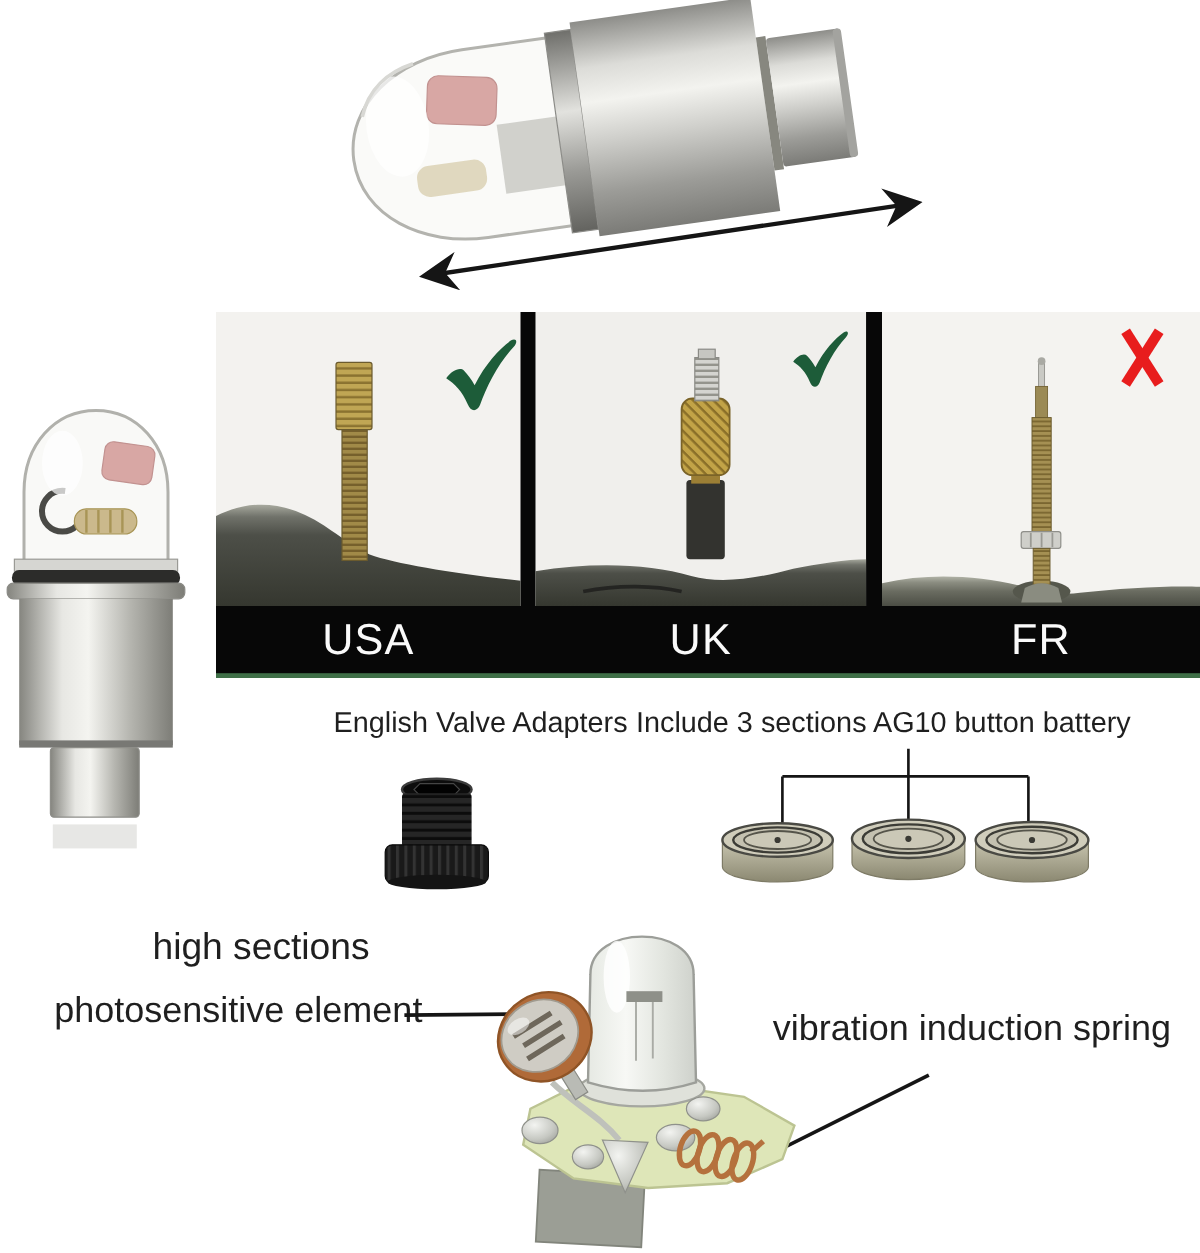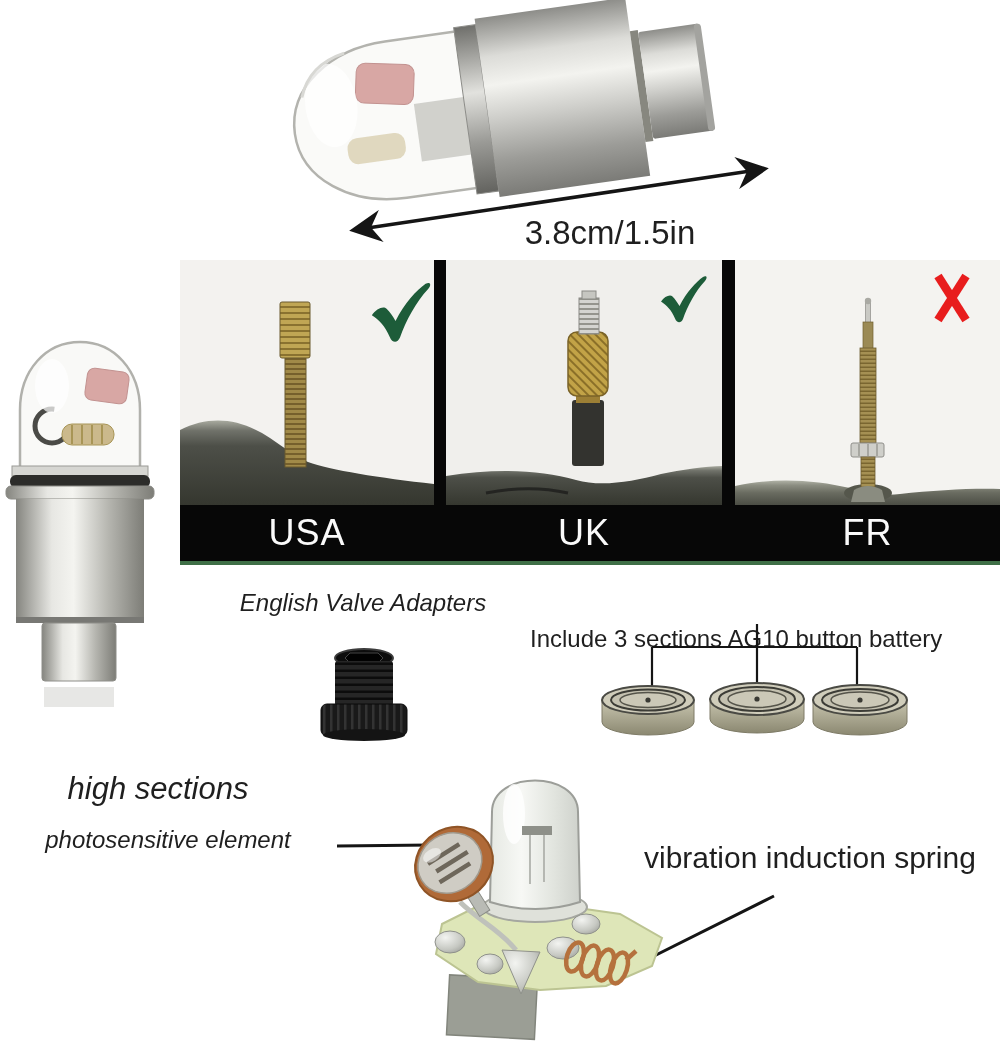--- a/index.html
+++ b/index.html
@@ -13,21 +13,21 @@
   .compare{left:180px;top:260px;width:820px;height:301px;background:#070707;
            border-bottom:4px solid #3f6f47;display:flex;}
   .col{display:flex;flex-direction:column;}
   .col.usa{width:254px;}
   .col.uk{width:276px;margin-left:12px;}
   .col.fr{width:314px;margin-left:13px;}
   .photo{height:245px;position:relative;overflow:hidden;}
   .photo svg{display:block;}
   .band-label{height:56px;display:flex;align-items:center;justify-content:center;
               color:#fafafa;font-size:36px;letter-spacing:1px;}
-  .ctr{text-align:center;font-style:italic;}
+  .ctr{text-align:right;}
 </style>
 </head>
 <body>
 
 <div class="canvas">
 
   <svg class="abs" style="left:265px;top:0px;" width="470" height="212" viewBox="0 0 470 212">
     <defs>
       <linearGradient id="gSteelV" x1="0" y1="0" x2="0" y2="1">
         <stop offset="0" stop-color="#8d8d89"></stop>
@@ -61,21 +61,20 @@
 
   <svg class="abs" style="left:338px;top:152px;" width="436" height="92" viewBox="0 0 436 92">
     <defs>
       <marker id="ah" viewBox="0 0 10 10" refX="8.5" refY="5" markerWidth="9" markerHeight="9" orient="auto-start-reverse">
           <path d="M0 0 L10 5 L0 10 L3.2 5 Z" fill="#151515"></path>
         </marker>
     </defs>
     <line x1="16" y1="78" x2="426" y2="17" stroke="#151515" stroke-width="3.6" marker-start="url(#ah)" marker-end="url(#ah)"></line>
   </svg>
 
-  <div class="lbl dim-label" style="left:505px;top:214px;width:210px;">3.8cm/1.5in</div>
 
   <svg class="abs" style="left:0px;top:318px;" width="160" height="392" viewBox="0 0 160 392">
     <defs>
       <linearGradient id="gSteelH" x1="0" y1="0" x2="1" y2="0">
         <stop offset="0" stop-color="#85857f"></stop>
           <stop offset="0.28" stop-color="#e7e7e3"></stop>
         <stop offset="0.45" stop-color="#f4f4f0"></stop>
           <stop offset="0.72" stop-color="#b6b6b0"></stop>
         <stop offset="1" stop-color="#7d7d77"></stop>
       </linearGradient>
@@ -208,21 +207,21 @@
           <rect width="2.5" height="6" fill="#333333"></rect>
       </pattern>
     </defs>
     <ellipse cx="48" cy="14" rx="29" ry="9" fill="#0d0d0d" stroke="#3c3c3c" stroke-width="2"></ellipse>
     <path d="M34 9 L62 9 L67 14 L62 19 L34 19 L29 14 Z" fill="#020202" stroke="#454545"></path>
     <rect x="19" y="17" width="58" height="45" fill="url(#pAdTh)" rx="3"></rect>
     <rect x="5" y="60" width="86" height="32" rx="6" fill="url(#pAdKn)" stroke="#0a0a0a"></rect>
     <ellipse cx="48" cy="91" rx="41" ry="6" fill="#141414"></ellipse>
   </svg>
 
-  <div class="lbl sec-title" style="left:530px;top:589px;width:470px;margin-top:36px;">Include 3 sections AG10 button battery</div>
+  <div class="lbl sec-title" style="left:530px;top:589px;width:470px;">Include 3 sections AG10 button battery</div>
 
   <svg class="abs" style="left:630px;top:614px;" width="250" height="84" viewBox="0 0 250 84">
     <path d="M127 10 V78 M22 33 H227 M22 33 V72 M227 33 V74" fill="none" stroke="#151515" stroke-width="2.2"></path>
   </svg>
 
   <svg class="abs" style="left:596px;top:680px;" width="316" height="76" viewBox="0 0 316 76">
     <defs>
       <linearGradient id="gBatt" x1="0" y1="0" x2="0" y2="1">
         <stop offset="0" stop-color="#c9c6b0"></stop>
           <stop offset="1" stop-color="#8b8871"></stop>
@@ -245,21 +244,21 @@
     <g transform="translate(264,18)">
       <path d="M-47 2 L-47 24 A47 13 0 0 0 47 24 L47 2 Z" fill="url(#gBatt)" stroke="#7e7b66"></path>
       <ellipse cx="0" cy="2" rx="47" ry="15" fill="#d0cdbb" stroke="#4a4a44" stroke-width="2"></ellipse>
       <ellipse cx="0" cy="2" rx="38" ry="11" fill="#c4c1b0" stroke="#3c3c36" stroke-width="2"></ellipse>
       <ellipse cx="0" cy="2" rx="29" ry="8" fill="#cbc8b7" stroke="#55544a" stroke-width="1.5"></ellipse>
       <circle cx="0" cy="2" r="2.6" fill="#3a3a34"></circle>
     </g>
   </svg>
 
   <div class="lbl callout ctr" style="left:8px;top:771px;width:300px;font-size:31px;">high sections</div>
-  <div class="lbl callout ctr" style="left:0px;top:826px;width:336px;font-size:24px;">photosensitive element</div>
+  <div class="lbl callout ctr" style="left:16px;top:826px;width:336px;font-size:30px;">photosensitive element</div>
 
   <svg class="abs" style="left:334px;top:838px;" width="100" height="14" viewBox="0 0 100 14">
     <line x1="3" y1="8" x2="97" y2="7" stroke="#151515" stroke-width="3.2"></line>
   </svg>
 
   <div class="lbl callout" style="left:644px;top:841px;width:360px;">vibration induction spring</div>
 
   <svg class="abs" style="left:620px;top:888px;" width="164" height="86" viewBox="0 0 164 86">
     <line x1="154" y1="8" x2="10" y2="80" stroke="#151515" stroke-width="3"></line>
   </svg>

